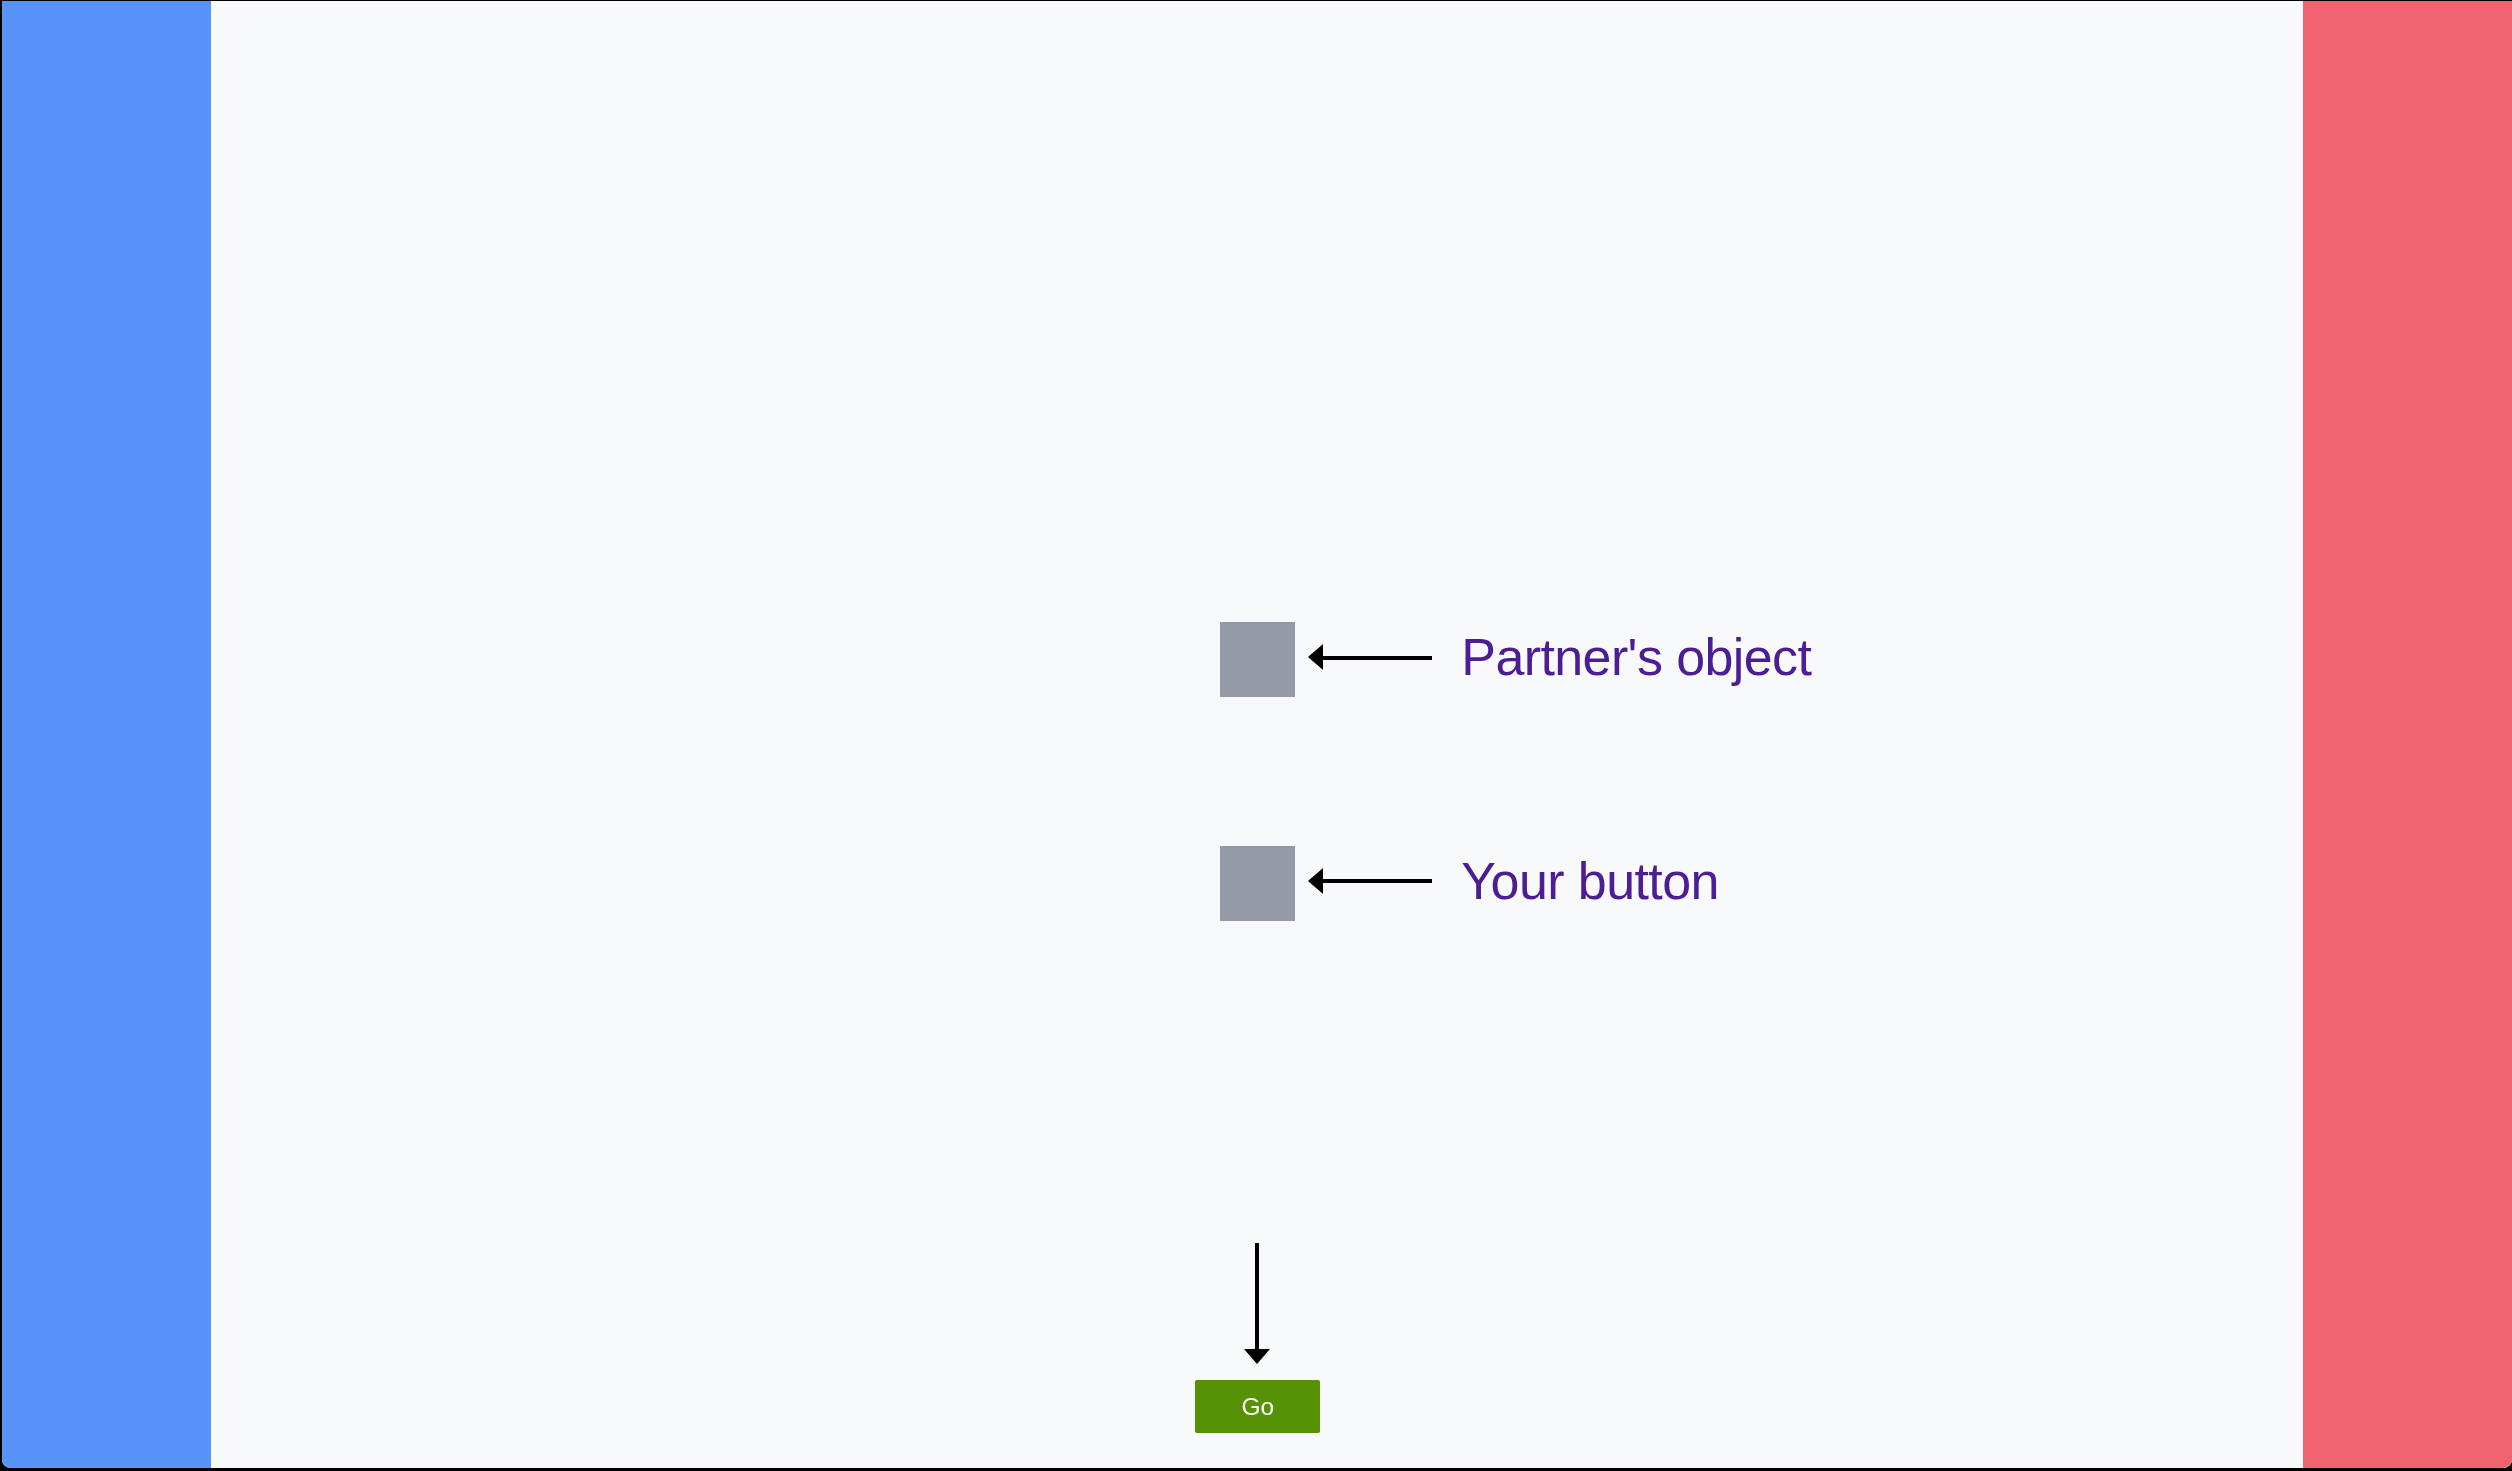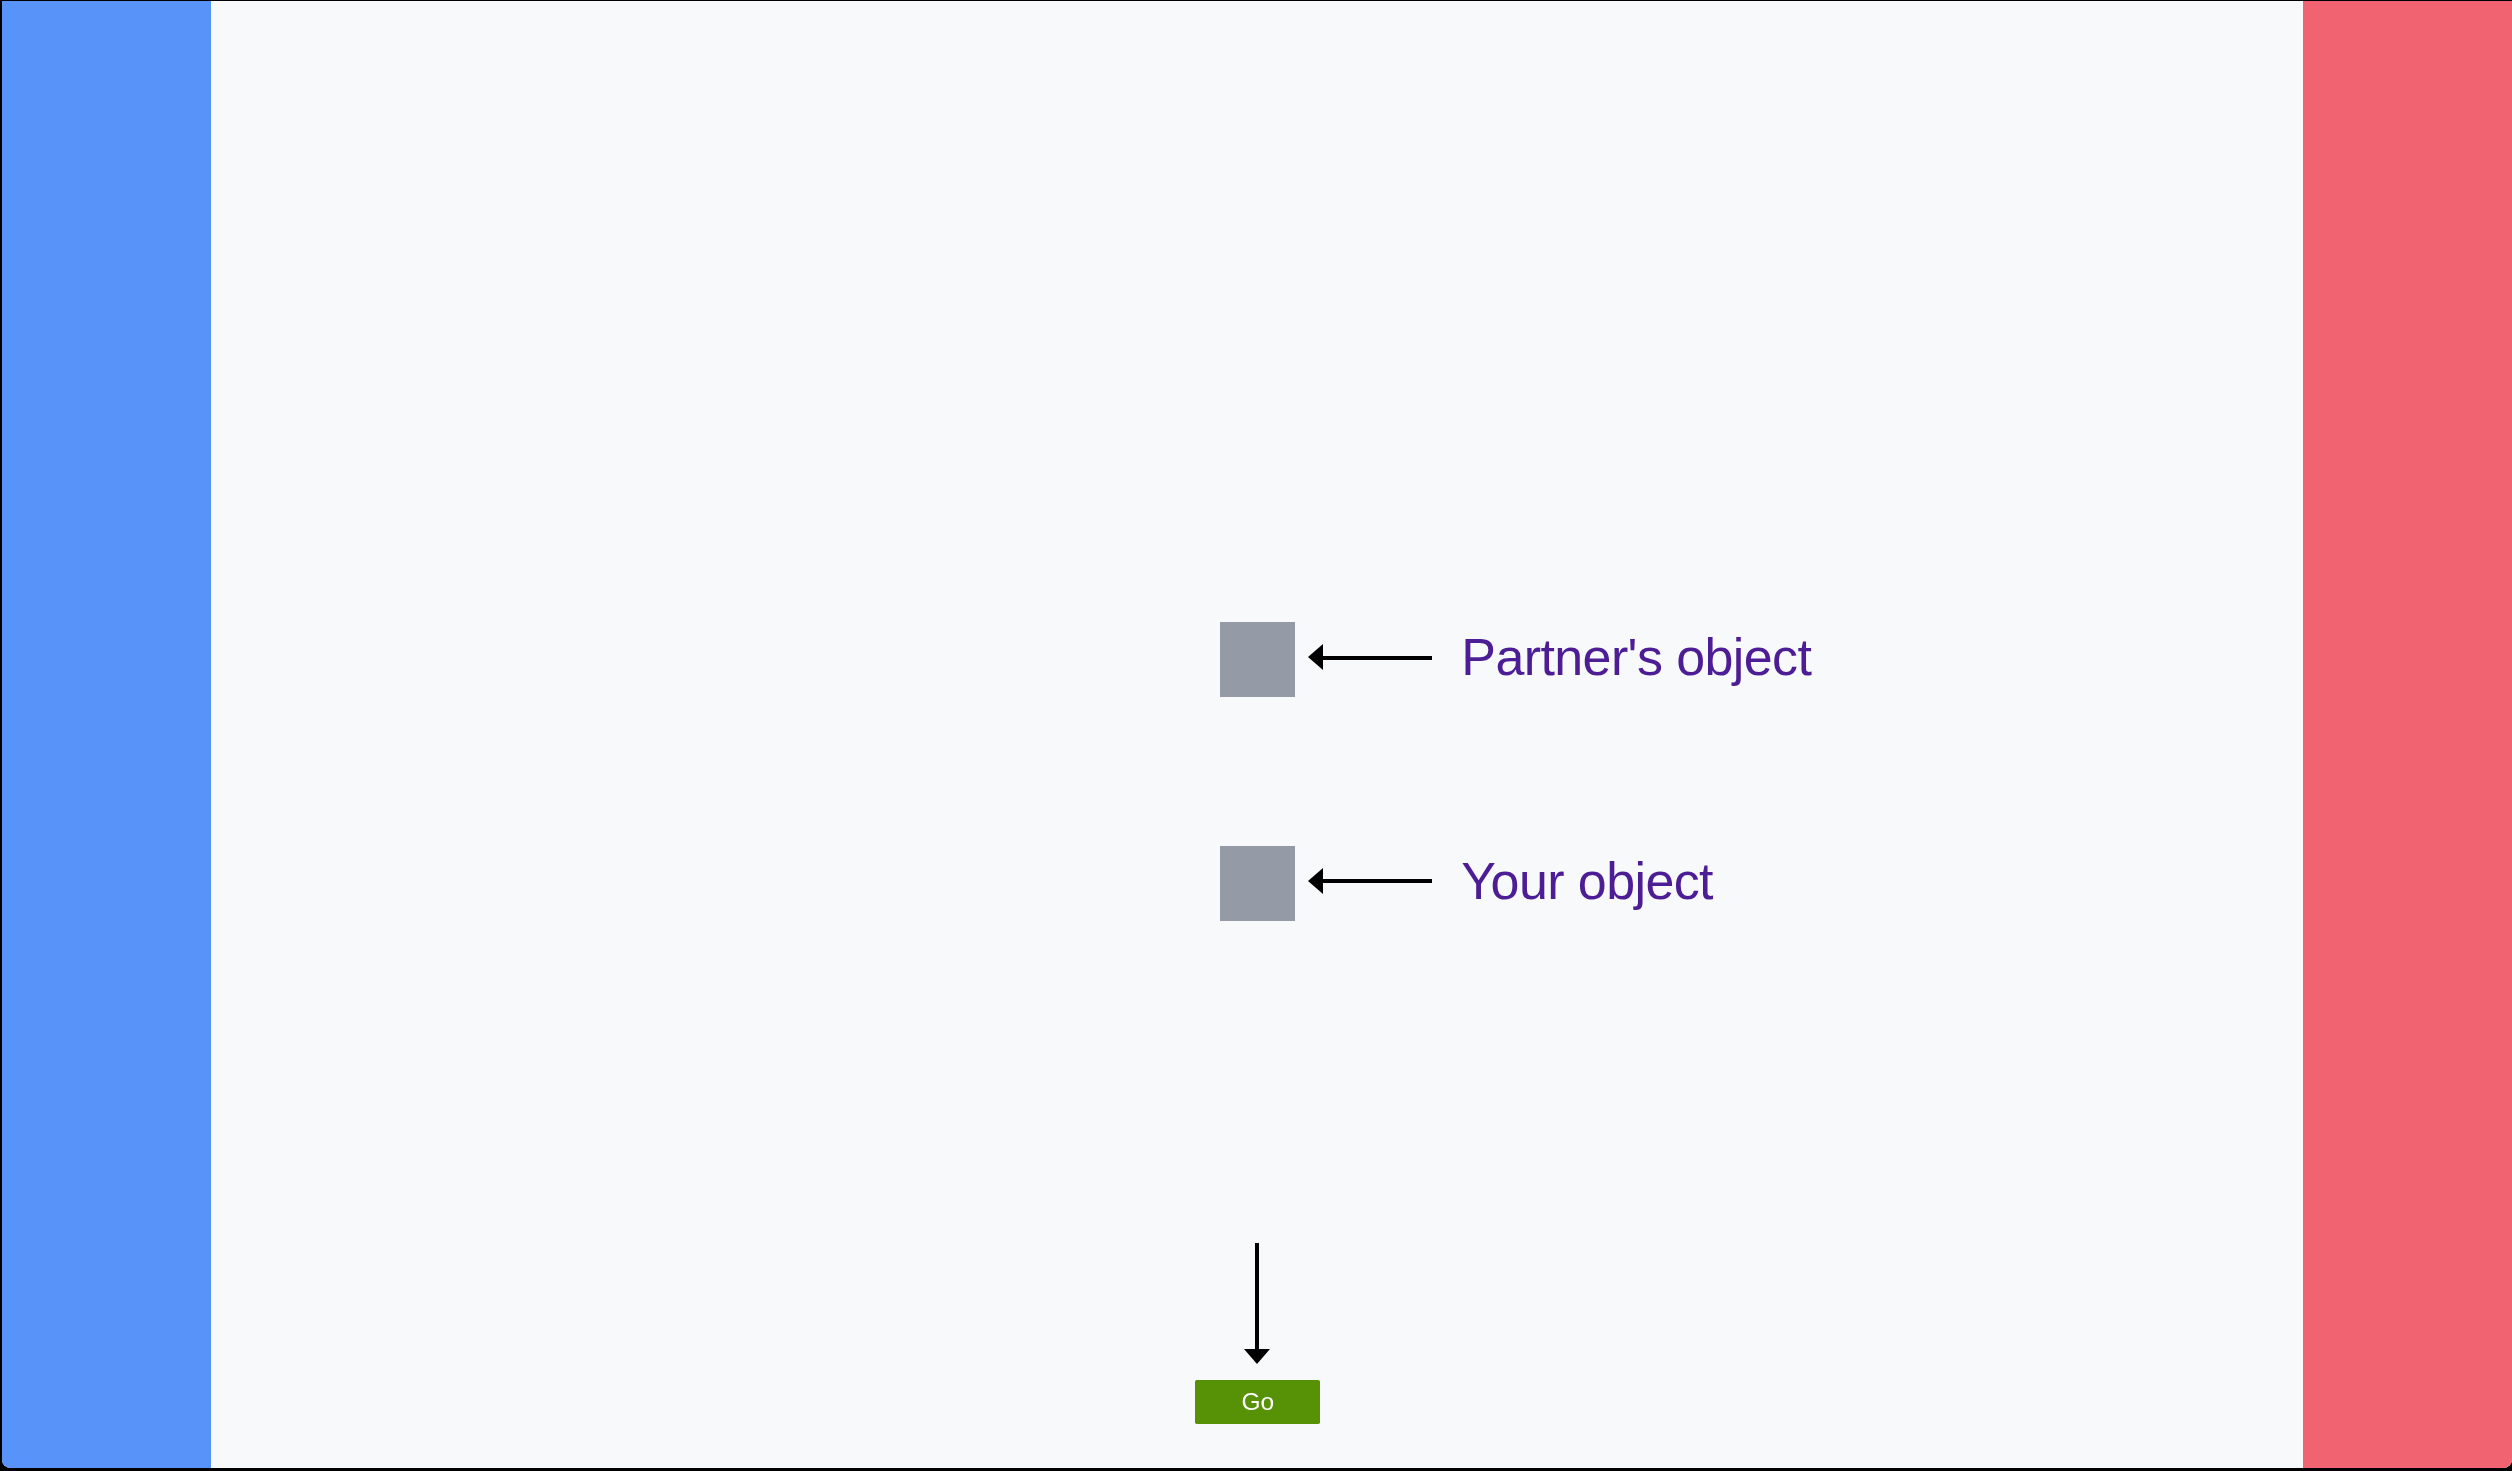--- a/index.html
+++ b/index.html
@@ -70,21 +70,21 @@
     left: 1242px; top: 1348px;
     width: 0; height: 0;
     border-left: 13.4px solid transparent;
     border-right: 13.4px solid transparent;
     border-top: 15px solid #000000;
   }
 
   .go-button {
     position: absolute;
     left: 1193px; top: 1379px;
-    width: 125px; height: 44px;
+    width: 125px; height: 53px;
     background: #579206;
     color: #ffffff;
     border: none;
     border-radius: 1.8px;
     font-family: "Liberation Sans", sans-serif;
     font-size: 24.5px;
     display: flex; align-items: center; justify-content: center;
     cursor: pointer;
     padding: 5px;
   }
@@ -102,21 +102,21 @@
   <div class="arrow-head-left arrow1-head"></div>
   <div class="arrow-line-h arrow1-line"></div>
 
   <div class="annotation-label label-partner">Partner's object</div>
 
   <div class="object-square square-your"></div>
 
   <div class="arrow-head-left arrow2-head"></div>
   <div class="arrow-line-h arrow2-line"></div>
 
-  <div class="annotation-label label-your">Your object</div>
+  <div class="annotation-label label-your">Your button</div>
 
 
   <div class="arrow-line-v"></div>
   <div class="arrow-head-down"></div>
 
   <button class="go-button">Go</button>
 
 </div>
 
 

